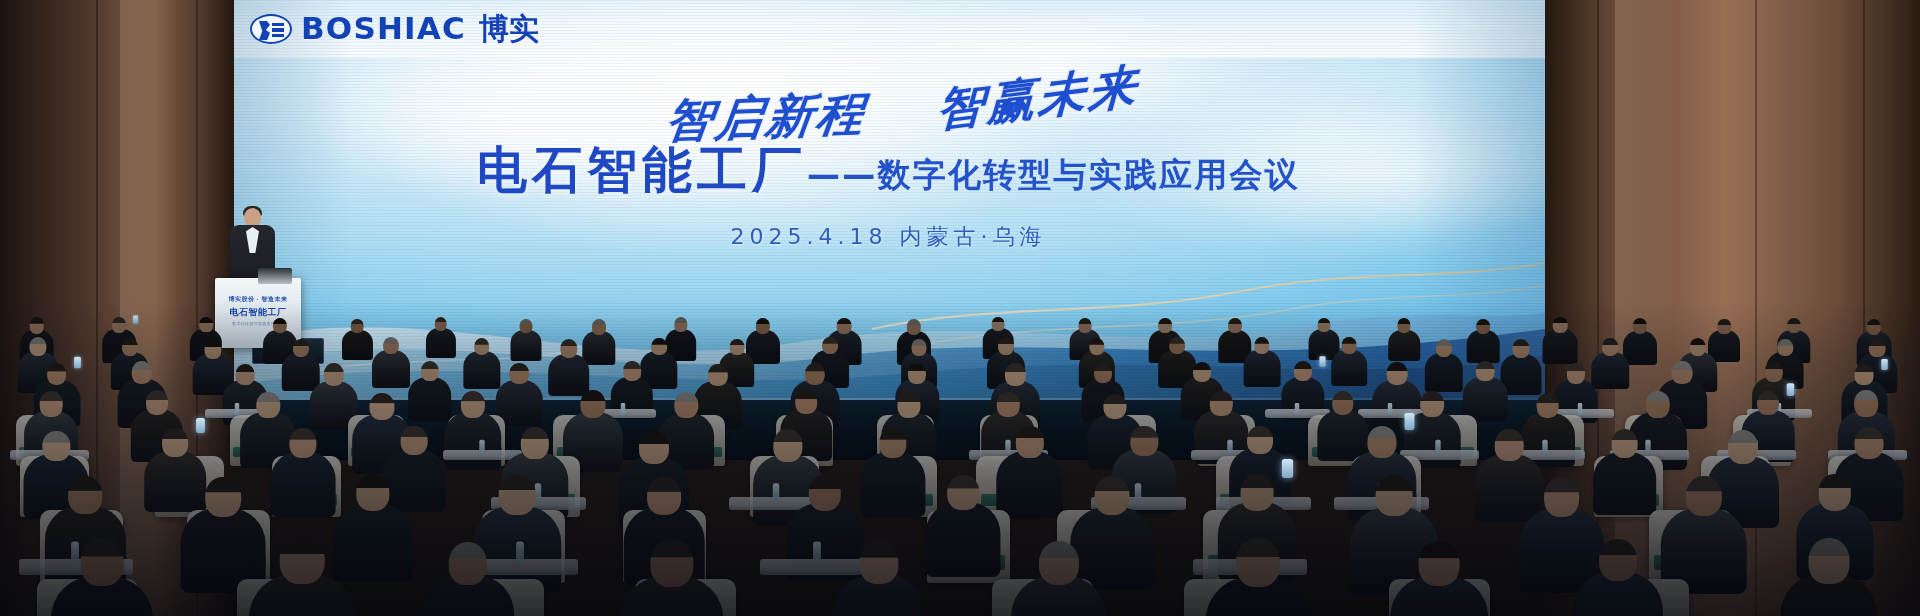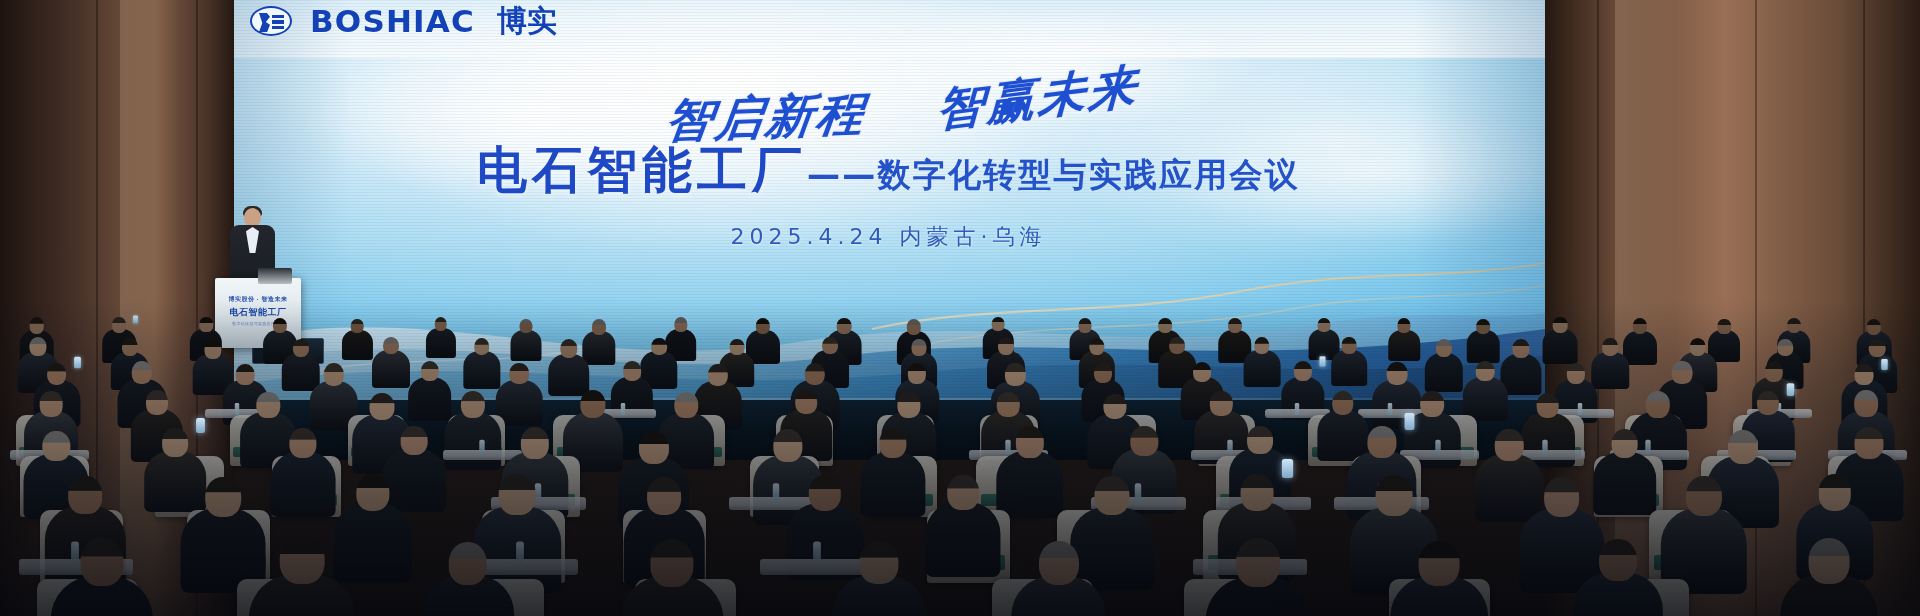--- a/index.html
+++ b/index.html
@@ -64,21 +64,21 @@
                               rgba(255,255,255,0) 78%, rgba(40,90,130,.18) 100%);
   }
   .scanlines{
     position:absolute; inset:0; pointer-events:none; opacity:.14;
     background:repeating-linear-gradient(180deg, rgba(0,0,0,.35) 0 1px, rgba(0,0,0,0) 1px 3px);
   }
 
   
   .logo-bar {
     position:absolute; left:250px; top:6px; height:38px;
-    display:flex; align-items:flex-start; gap:18px; z-index:6;
+    display:flex; align-items:flex-end; gap:9px; z-index:6;
   }
   .logo-mark {
     width:42px; height:30px; border-radius:50%;
     border:2.4px solid #1442b4; position:relative; flex:none;
     background:#f1f9ff;
   }
   .logo-mark::before{
     content:""; position:absolute; left:7px; top:5px; width:11px; height:19px;
     background:#1442b4;
     clip-path:polygon(0 0,72% 0,100% 20%,62% 48%,100% 62%,74% 100%,0 100%,30% 52%);
@@ -303,21 +303,21 @@
         <span class="gap"></span>
         <span class="rise">智赢未来</span>
       </div>
 
       <div class="main-title-row">
         <span class="main-title">电石智能工厂</span>
         <span class="sub-title">——</span>
         <span class="sub-title">数字化转型与实践应用会议</span>
       </div>
 
-      <div class="event-date">2025.4.24  内蒙古·乌海</div>
+      <div class="event-date">2025.4.18  内蒙古·乌海</div>
     </div>
 
     <div class="screen-vignette"></div>
     <div class="scanlines"></div>
   </div>
 
   <div class="logo-bar">
     <span class="logo-mark"></span>
     <span class="logo-text">BOSHIAC</span>
     <span class="logo-cn">博实</span>

